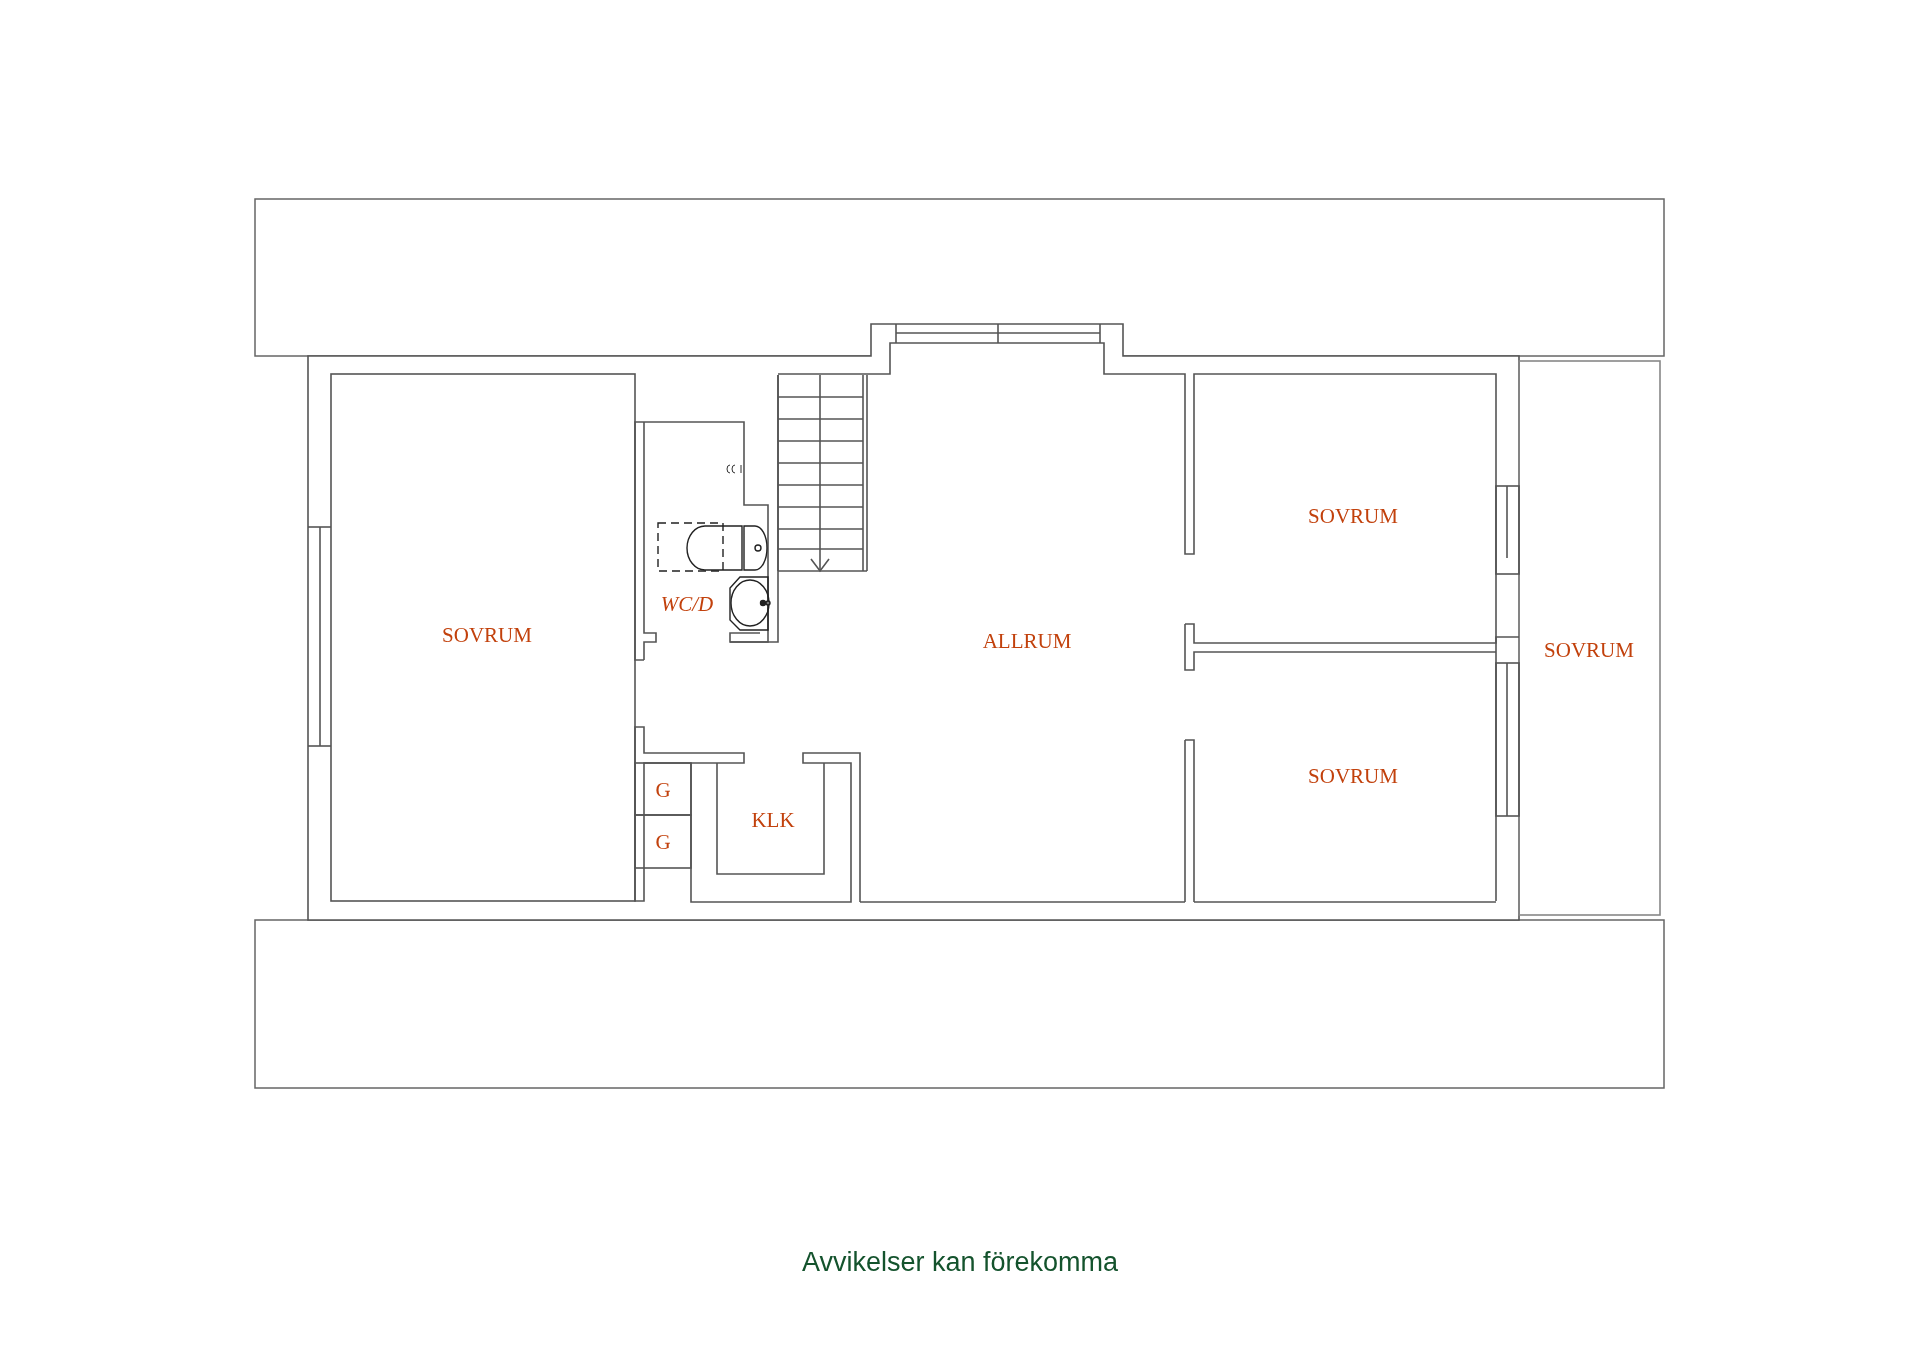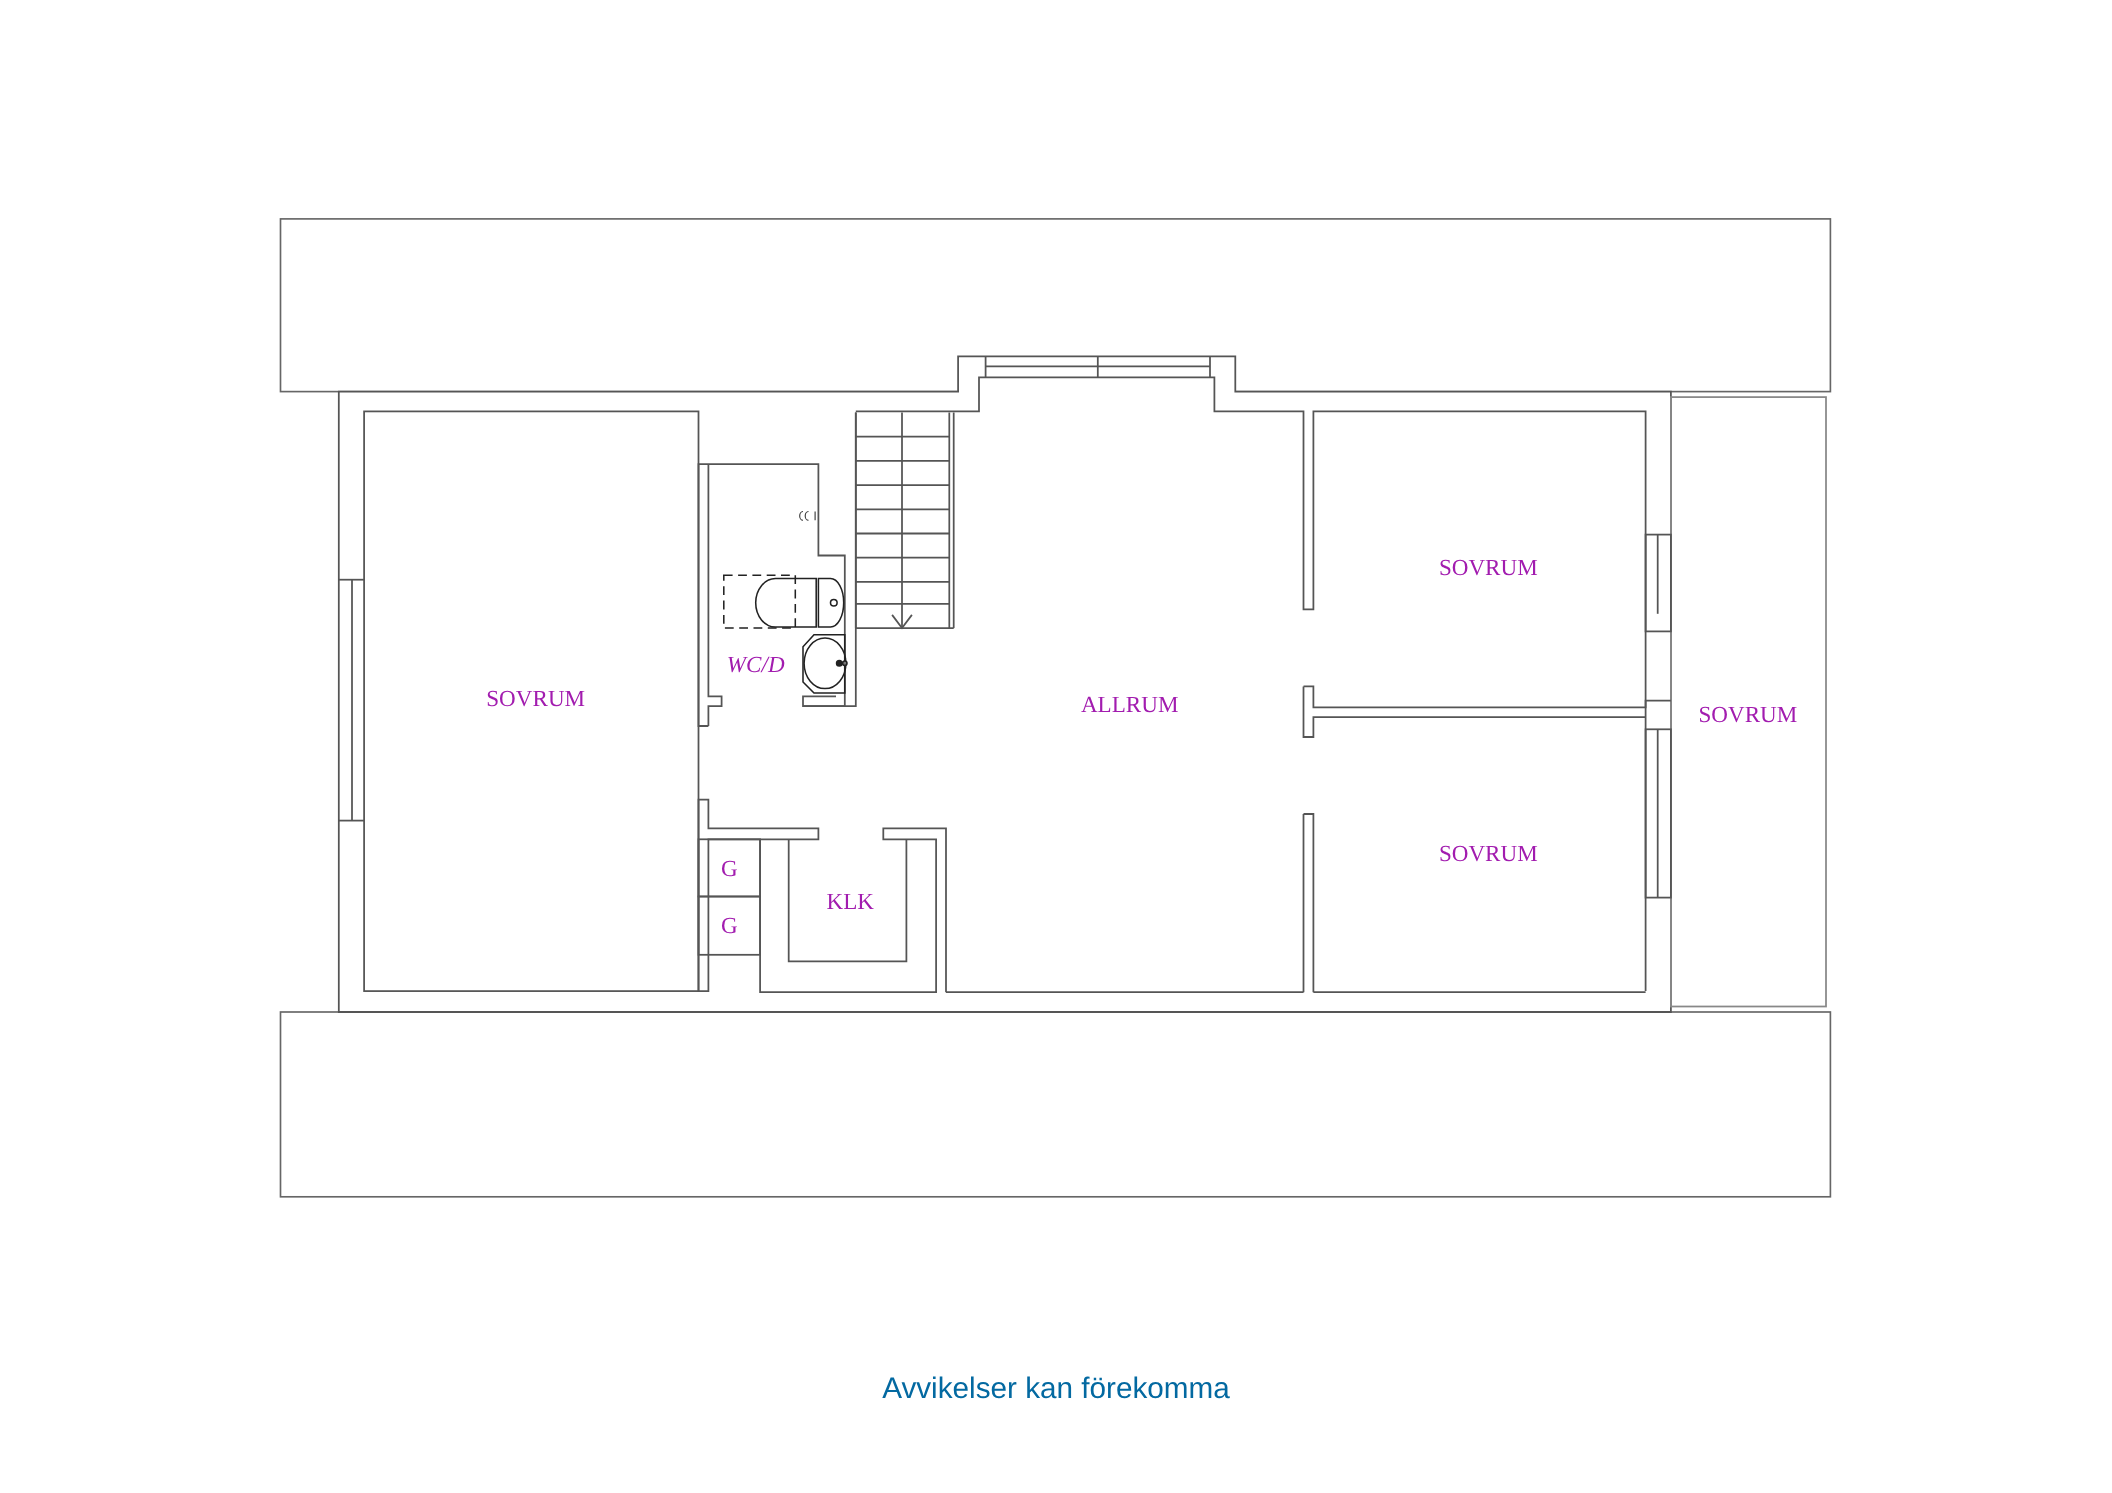--- a/index.html
+++ b/index.html
@@ -1,19 +1,19 @@
 <!DOCTYPE html>
 <html><head>
 <meta charset="utf-8">
 <style>
   html, body { margin: 0; padding: 0; background: #ffffff; }
   body { width: 1920px; height: 1357px; position: relative; overflow: hidden; }
   svg.plan { position: absolute; left: 0; top: 0; }
-  .lbl { position: absolute; font-family: "Liberation Serif", serif; font-size: 21px; color: #a21caf; white-space: nowrap; transform: translate(-50%, -50%); }
-  .note { position: absolute; left: 960px; top: 1262px; transform: translate(-50%, -50%); font-family: "Liberation Sans", sans-serif; font-size: 27px; color: #0369a1; white-space: nowrap; }
+  .lbl { position: absolute; font-family: "Liberation Serif", serif; font-size: 21px; color: #c2410c; white-space: nowrap; transform: translate(-50%, -50%); }
+  .note { position: absolute; left: 960px; top: 1262px; transform: translate(-50%, -50%); font-family: "Liberation Sans", sans-serif; font-size: 27px; color: #14532d; white-space: nowrap; }
 </style>
 </head>
 <body>
 
 <svg class="plan" width="1920" height="1357" viewBox="0 0 1920 1357">
   <g fill="none" stroke="#666" stroke-width="1.5">
 
     <rect x="255" y="199" width="1409" height="157"></rect>
     <rect x="255" y="920" width="1409" height="168"></rect>
   </g>

